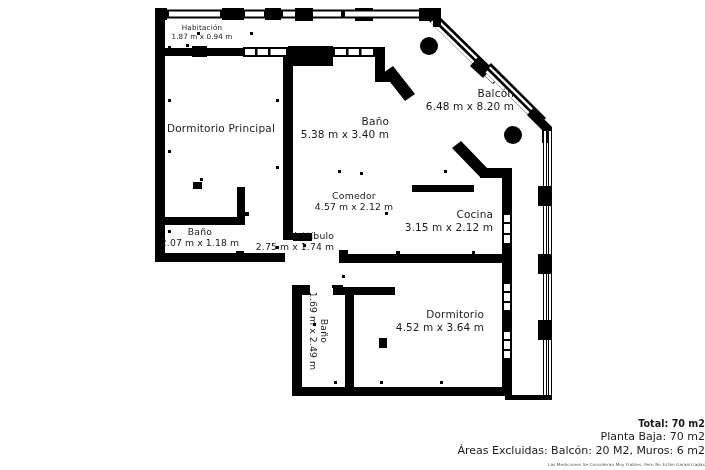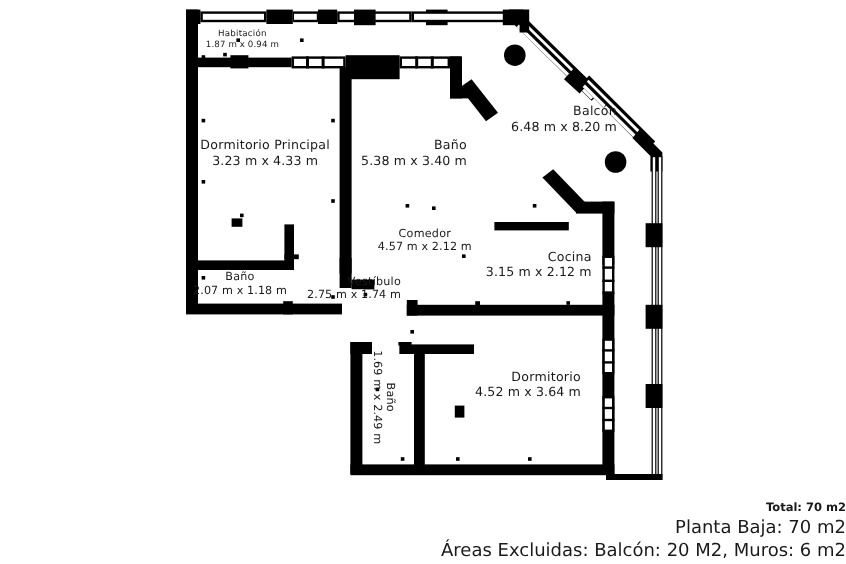--- a/index.html
+++ b/index.html
@@ -59,21 +59,21 @@
     right: 0;
     top: 418px;
     text-align: right;
   }
   #footer-total {
     font-size: 9.6px;
     font-weight: bold;
     line-height: 1.28;
   }
   #footer-planta, #footer-excluidas {
-    font-size: 15px;
+    font-size: 11px;
     line-height: 1.28;
   }
   #footer-disclaimer {
     font-size: 4.1px;
     line-height: 1.3;
     margin-top: 4px;
     color: #ararar;
     color: #555;
     letter-spacing: 0.15px;
   }
@@ -216,21 +216,20 @@
     </g>
   </svg>
 
   <div id="room-labels">
       <div class="room-label lbl-sm" style="left: 202px; top: 33px;">
         <span class="rname">Habitación</span>
         <span class="rdim">1.87 m x 0.94 m</span>
       </div>
       <div class="room-label lbl-lg" style="left: 221px; top: 128px;">
         <span class="rname">Dormitorio Principal</span>
-        <span class="rdim">3.23 m x 4.33 m</span>
       </div>
       <div class="room-label lbl-lg" style="left: 345px; top: 128px;">
         <span class="rname">Baño</span>
         <span class="rdim">5.38 m x 3.40 m</span>
       </div>
       <div class="room-label lbl-lg" style="left: 470px; top: 100px;">
         <span class="rname">Balcón</span>
         <span class="rdim">6.48 m x 8.20 m</span>
       </div>
       <div class="room-label lbl-md" style="left: 354px; top: 201px;">

